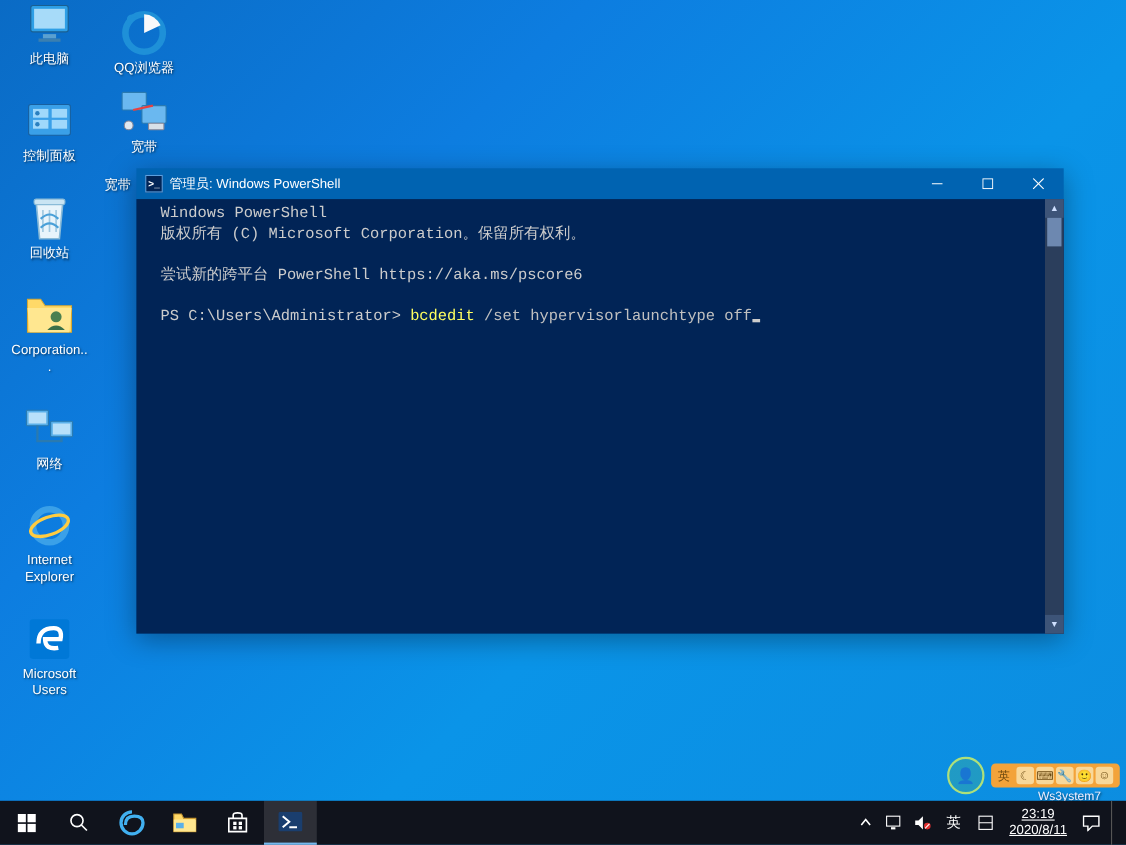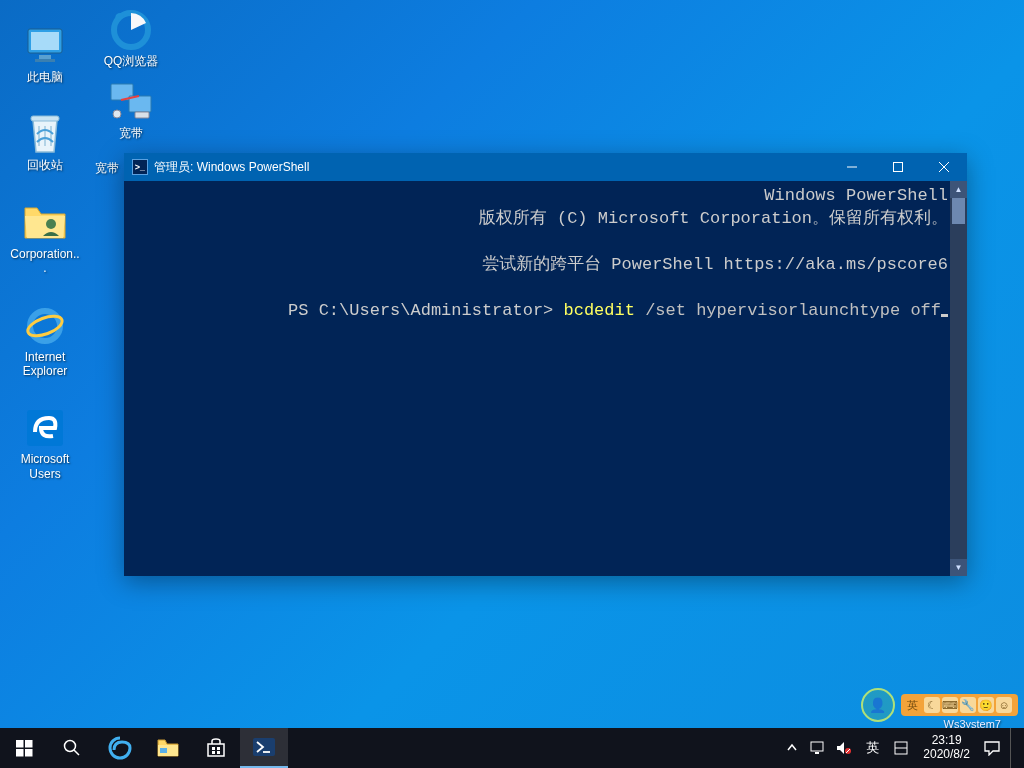--- a/index.html
+++ b/index.html
@@ -6,56 +6,56 @@
 body {
   width: 1024px; height: 768px; overflow: hidden;
   font-family: "Segoe UI", "Microsoft YaHei", sans-serif;
   background: linear-gradient(135deg, #0a6bc5 0%, #0d7de0 30%, #0a94e8 60%, #0c8de0 100%);
   position: relative; color: #fff;
 }
 
 
 .desktop { position: absolute; top: 0; left: 0; right: 0; bottom: 40px; }
 .icon-col { position: absolute; display: flex; flex-direction: column; gap: 12px; }
-.col1 { left: 10px; top: 24px; gap: 28px; }
+.col1 { left: 10px; top: 0; gap: 28px; }
 .col2 { left: 96px; top: 8px; }
 .dicon { width: 70px; text-align: center; cursor: pointer; }
 .dicon .glyph { width: 48px; height: 44px; margin: 0 auto 2px; display: flex; align-items: center; justify-content: center; }
 .dicon .lbl { font-size: 12px; color: #fff; text-shadow: 1px 1px 2px rgba(0,0,0,.6); line-height: 1.2; word-break: break-word; }
 
 
 .win {
   position: absolute; left: 124px; top: 153px; width: 843px; height: 423px;
   background: #0063b1; box-shadow: 0 6px 24px rgba(0,0,0,.35);
   display: flex; flex-direction: column;
 }
 .titlebar { height: 28px; display: flex; align-items: center; font-size: 12px; color: #fff; flex-shrink: 0; }
 .titlebar .ticon { width: 16px; height: 16px; margin: 0 6px 0 8px; background: #012456; border: 1px solid #5aa0e0; display: flex; align-items: center; justify-content: center; font-size: 9px; font-weight: bold; color:#fff; }
 .titlebar .title { flex: 1; }
 .winbtns { display: flex; height: 100%; }
 .winbtn { width: 46px; display: flex; align-items: center; justify-content: center; cursor: pointer; }
 .term-wrap { flex: 1; display: flex; background: #012456; margin: 0 0 0 0; position: relative; }
 .term {
-  flex: 1; font-family: Consolas, "Courier New", monospace; font-size: 17px;
-  color: #cccccc; padding: 4px 2px; line-height: 1.35; white-space: pre; text-align: right;
+  flex: 1; font-family: Consolas, "Courier New", monospace; font-size: 14px;
+  color: #cccccc; padding: 4px 22px; line-height: 1.35; white-space: pre;
 }
 .term .cmd { color: #ffff60; }
 .term .arg { color: #c0c0c0; }
 .cursor { display:inline-block; width:7px; height:3px; background:#ccc; vertical-align:baseline; position:relative; top:2px; }
 .scrollbar { width: 17px; background: #2b3e5c; position: relative; }
 .scroll-btn { height: 17px; background: #3d5478; display:flex;align-items:center;justify-content:center;font-size:8px;color:#cfe0ff; }
 .scroll-thumb { position: absolute; top: 17px; left: 2px; right: 2px; height: 26px; background: #6d88b0; }
 
 
 .taskbar { position: absolute; bottom: 0; left: 0; right: 0; height: 40px; background: #10131c; display: flex; align-items: stretch; }
 .tbitem { width: 48px; display: flex; align-items: center; justify-content: center; cursor: pointer; }
 .tbitem.active { background: rgba(255,255,255,.12); border-bottom: 2px solid #76b9ed; }
 .tray { margin-left: auto; display: flex; align-items: center; gap: 10px; padding: 0 8px; font-size: 12px; color: #fff; }
 .tray .trayicon { width: 16px; height: 16px; display: flex; align-items: center; justify-content: center; cursor: pointer; font-size:14px; }
-.tray .datetime { text-align: center; font-size: 12px; line-height: 1.15; padding: 0 4px; cursor: pointer; }
+.tray .datetime { text-align: center; font-size: 12px; line-height: 1.15; padding: 0 4px; cursor: pointer; text-decoration: underline; }
 .tray .lang { font-size: 13px; padding: 0 4px; cursor:pointer; }
 
 
 .wm { position:absolute; right:6px; bottom:46px; display:flex; align-items:center; gap:6px; }
 .wm .bubble { background:#f3a33a; color:#704b10; font-size:11px; padding:3px 6px; border-radius:4px; display:flex; gap:6px; align-items:center; }
 .wm .iclust { display:flex; gap:2px; }
 .wm .iclust span { width:16px; height:16px; background:#f8d89a; border-radius:3px; display:flex;align-items:center;justify-content:center;font-size:11px;color:#6b4a12; }
 .wm .sub { position:absolute; right:17px; bottom:-14px; font-size:11px; color:#eef; text-shadow:1px 1px 2px rgba(0,0,0,.5); }
 .wm .circ{width:34px;height:34px;border-radius:50%;border:2px solid #aee07a;display:flex;align-items:center;justify-content:center;background:rgba(120,200,80,.2);font-size:14px;}
 .partial { position:absolute; left:95px; top:160px; font-size:12px; color:#fff; text-shadow:1px 1px 2px rgba(0,0,0,.6); }
@@ -73,39 +73,65 @@
             <rect x="3" y="2" width="34" height="24" rx="2" fill="#2e9fe6" stroke="#1a5f90"></rect>
             <rect x="6" y="5" width="28" height="18" fill="#a7dbf9"></rect>
             <rect x="14" y="28" width="12" height="4" fill="#5aa0d0"></rect>
             <rect x="10" y="32" width="20" height="3" fill="#3a7fb0"></rect>
           </svg>
         </div>
       <div class="lbl">此电脑</div>
     </div>
     <div class="dicon">
       <div class="glyph">
+          <svg width="42" height="34">
+            <rect x="2" y="2" width="38" height="28" rx="2" fill="#3aa0e8" stroke="#1860a0"></rect>
+            <rect x="6" y="6" width="14" height="8" fill="#9fd8fb"></rect>
+            <rect x="6" y="16" width="14" height="8" fill="#9fd8fb"></rect>
+            <rect x="23" y="6" width="14" height="8" fill="#9fd8fb"></rect>
+            <rect x="23" y="16" width="14" height="8" fill="#9fd8fb"></rect>
+            <circle cx="10" cy="10" r="2" fill="#2a80c0"></circle>
+            <circle cx="10" cy="20" r="2" fill="#2a80c0"></circle>
+          </svg>
+        </div>
+      <div class="lbl">控制面板</div>
+    </div>
+    <div class="dicon">
+      <div class="glyph">
           <svg width="36" height="44">
             <path d="M6 8 L30 8 L27 40 L9 40 Z" fill="#e8f4fb" stroke="#8abbd8" stroke-width="1.5"></path>
             <rect x="4" y="4" width="28" height="5" rx="2" fill="#c9e4f3" stroke="#8abbd8"></rect>
             <path d="M12 14 L12 34 M18 14 L18 34 M24 14 L24 34" stroke="#a0c8e0" stroke-width="1.5"></path>
             <path d="M10 22 Q18 14 26 22 M10 30 Q18 22 26 30" stroke="#4aa0d8" stroke-width="2" fill="none"></path>
           </svg>
         </div>
       <div class="lbl">回收站</div>
     </div>
     <div class="dicon">
       <div class="glyph">
           <svg width="44" height="38">
             <path d="M2 10 L2 34 L42 34 L42 10 L18 10 L14 4 L2 4 Z" fill="#ffd968" stroke="#d8a830"></path>
             <path d="M2 12 L42 12 L40 34 L4 34 Z" fill="#ffe790"></path>
             <circle cx="28" cy="20" r="5" fill="#4a8050"></circle>
             <path d="M20 32 Q28 24 36 32 Z" fill="#3a7048"></path>
           </svg>
         </div>
       <div class="lbl">Corporation...</div>
+    </div>
+    <div class="dicon">
+      <div class="glyph">
+          <svg width="46" height="38">
+            <rect x="2" y="2" width="20" height="14" rx="1" fill="#5ab0ea" stroke="#2a7ab0"></rect>
+            <rect x="24" y="12" width="20" height="14" rx="1" fill="#5ab0ea" stroke="#2a7ab0"></rect>
+            <rect x="4" y="4" width="16" height="10" fill="#b8e0fa"></rect>
+            <rect x="26" y="14" width="16" height="10" fill="#b8e0fa"></rect>
+            <path d="M12 16 L12 30 L34 30 L34 26" stroke="#2a7ab0" stroke-width="2" fill="none"></path>
+          </svg>
+        </div>
+      <div class="lbl">网络</div>
     </div>
     <div class="dicon">
       <div class="glyph">
           <svg width="40" height="40">
             <circle cx="20" cy="20" r="15" fill="none" stroke="#3aa0e8" stroke-width="6"></circle>
             <ellipse cx="20" cy="20" rx="18" ry="8" fill="none" stroke="#ffcc40" stroke-width="3" transform="rotate(-20 20 20)"></ellipse>
           </svg>
         </div>
       <div class="lbl">Internet Explorer</div>
     </div>
@@ -268,21 +294,21 @@
       </div>
     <div class="lang">英</div>
     <div class="trayicon">
         <svg width="14" height="14">
           <rect x="1" y="1" width="12" height="12" fill="none" stroke="#fff"></rect>
           <line x1="1" y1="7" x2="13" y2="7" stroke="#fff"></line>
         </svg>
       </div>
     <div class="datetime">
       <div>23:19</div>
-      <div>2020/8/2</div>
+      <div>2020/8/11</div>
     </div>
     <div class="trayicon">
         <svg width="16" height="15">
           <path d="M1 1 L15 1 L15 10 L9 10 L5 14 L5 10 L1 10 Z" fill="none" stroke="#fff" stroke-width="1.3"></path>
         </svg>
       </div>
     <div style="width:6px;height:100%;border-left:1px solid #555"></div>
   </div>
 </div>
 

